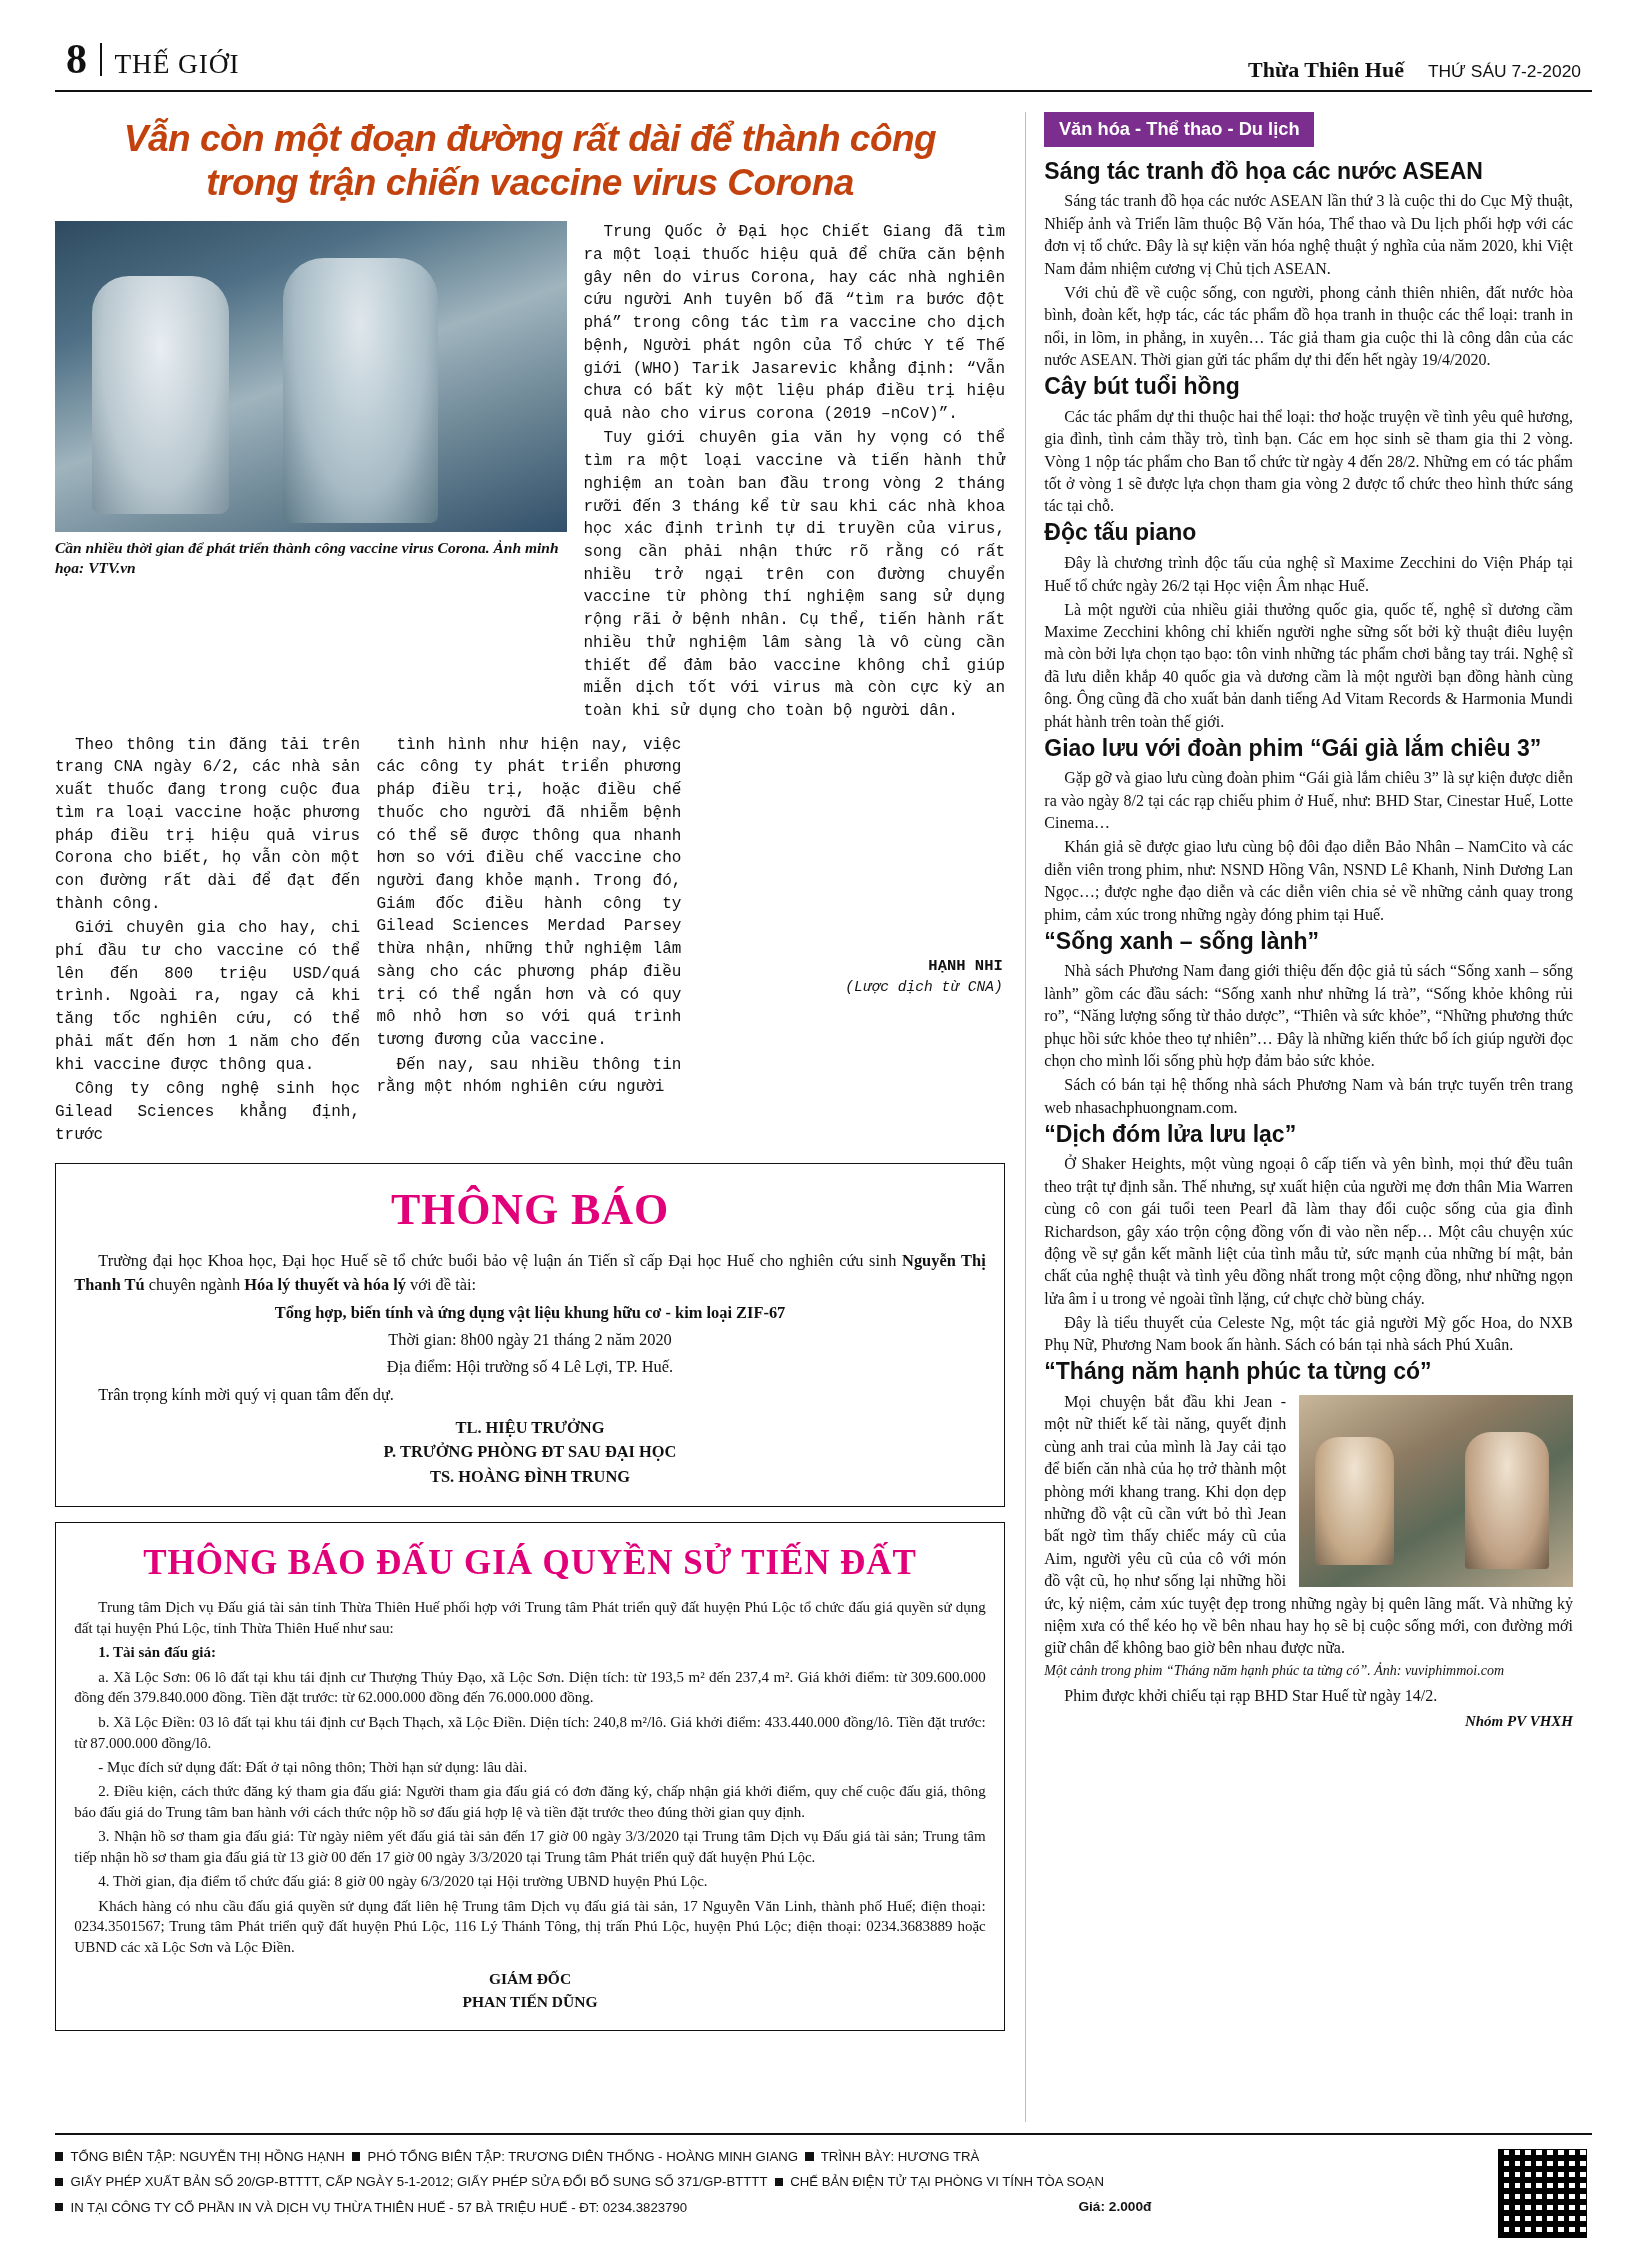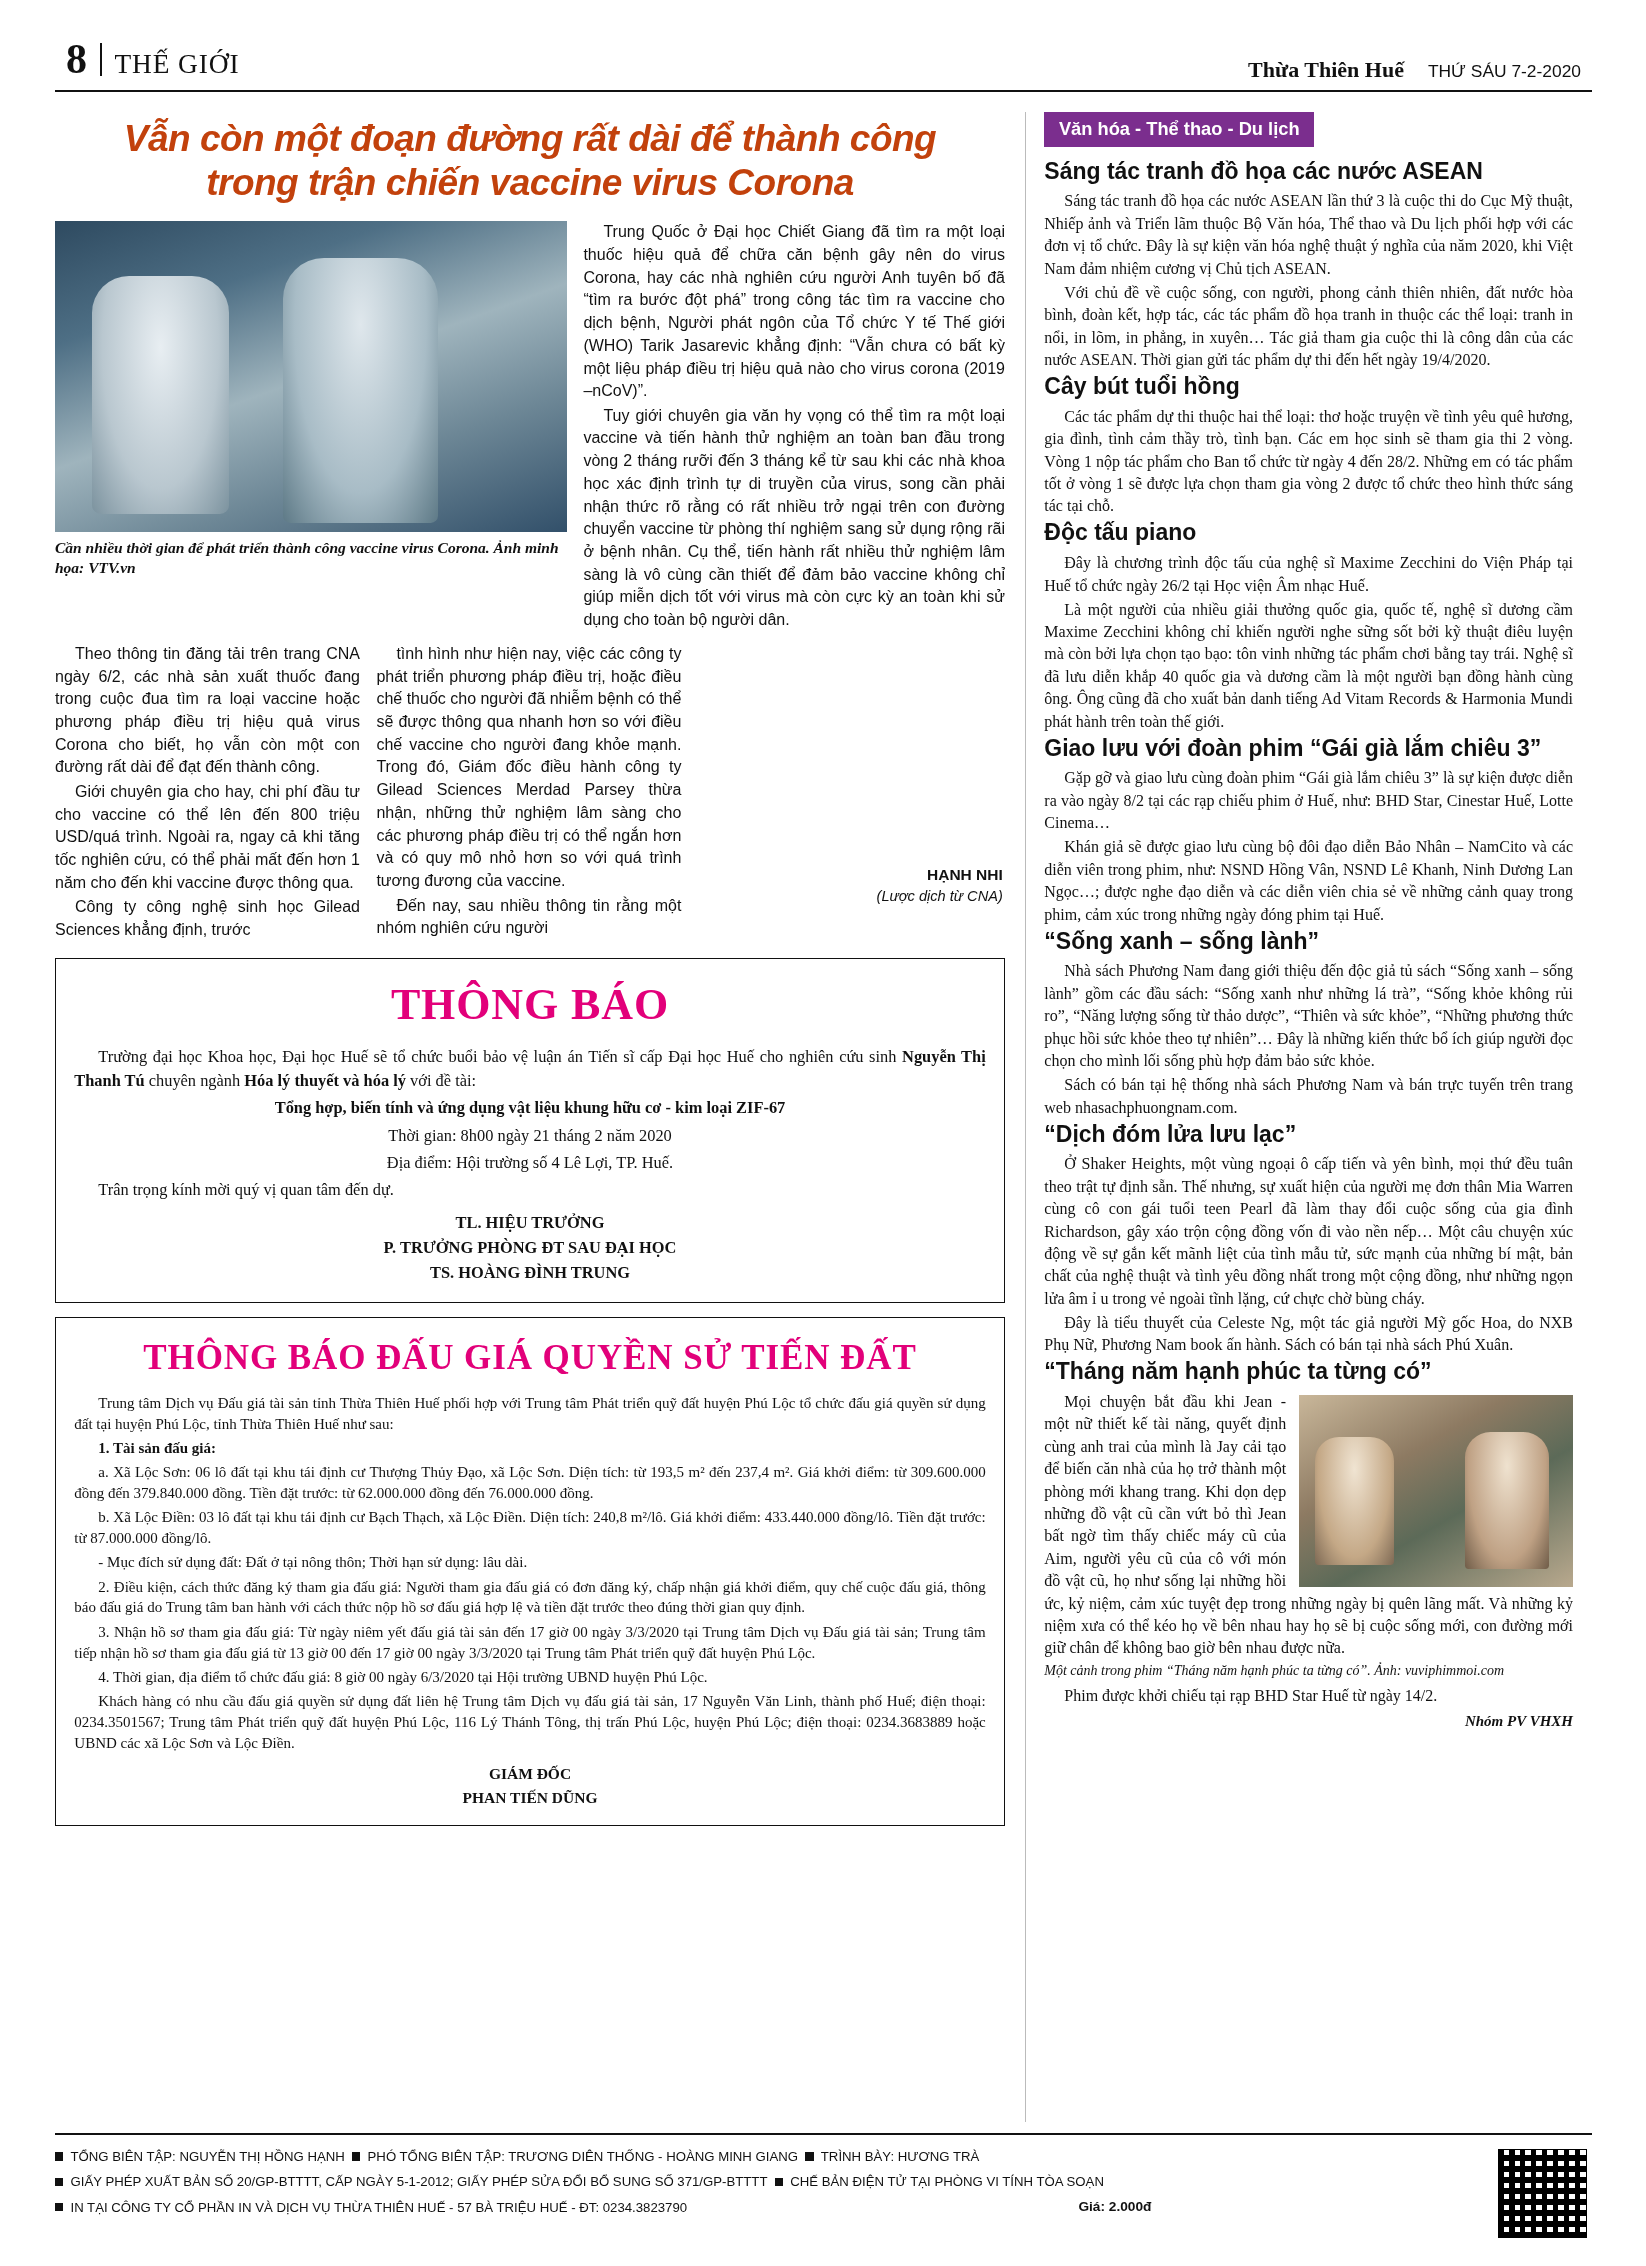--- a/index.html
+++ b/index.html
@@ -77,21 +77,21 @@
     background: radial-gradient(ellipse at 50% 25%, #dfe7ec 0%, #a8bcc6 60%, #5d7986 100%);
     border-radius: 41px 41px 7.3px 7.3px;
   }
   .photo-caption {
     font-style: italic; font-weight: bold; font-size: 15.5px; line-height:1.3;
     margin-top: 5.5px; font-family: "Liberation Serif", serif;
   }
   .lead-col1 { width: 422px; }
   .body-text {
     font-size: 16px; line-height: 1.42; text-align: justify;
-    font-family: Liberation Sans, sans-serif;
+    font-family: Liberation Mono, monospace;
   }
   .body-text p { margin: 0 0 1.8px 0; text-indent: 20px; }
   .lead-bottom { display:flex; gap: 16.4px; margin-top: 9.1px; }
   .lead-bottom .bcol { width: 305px; }
   .byline { text-align: right; font-weight: bold; font-size: 15.5px; margin-top: 5.5px; }
   .byline-sub { text-align: right; font-style: italic; font-size: 14.6px; }
 
   
   .notice {
     border: 0.9px solid #111;

